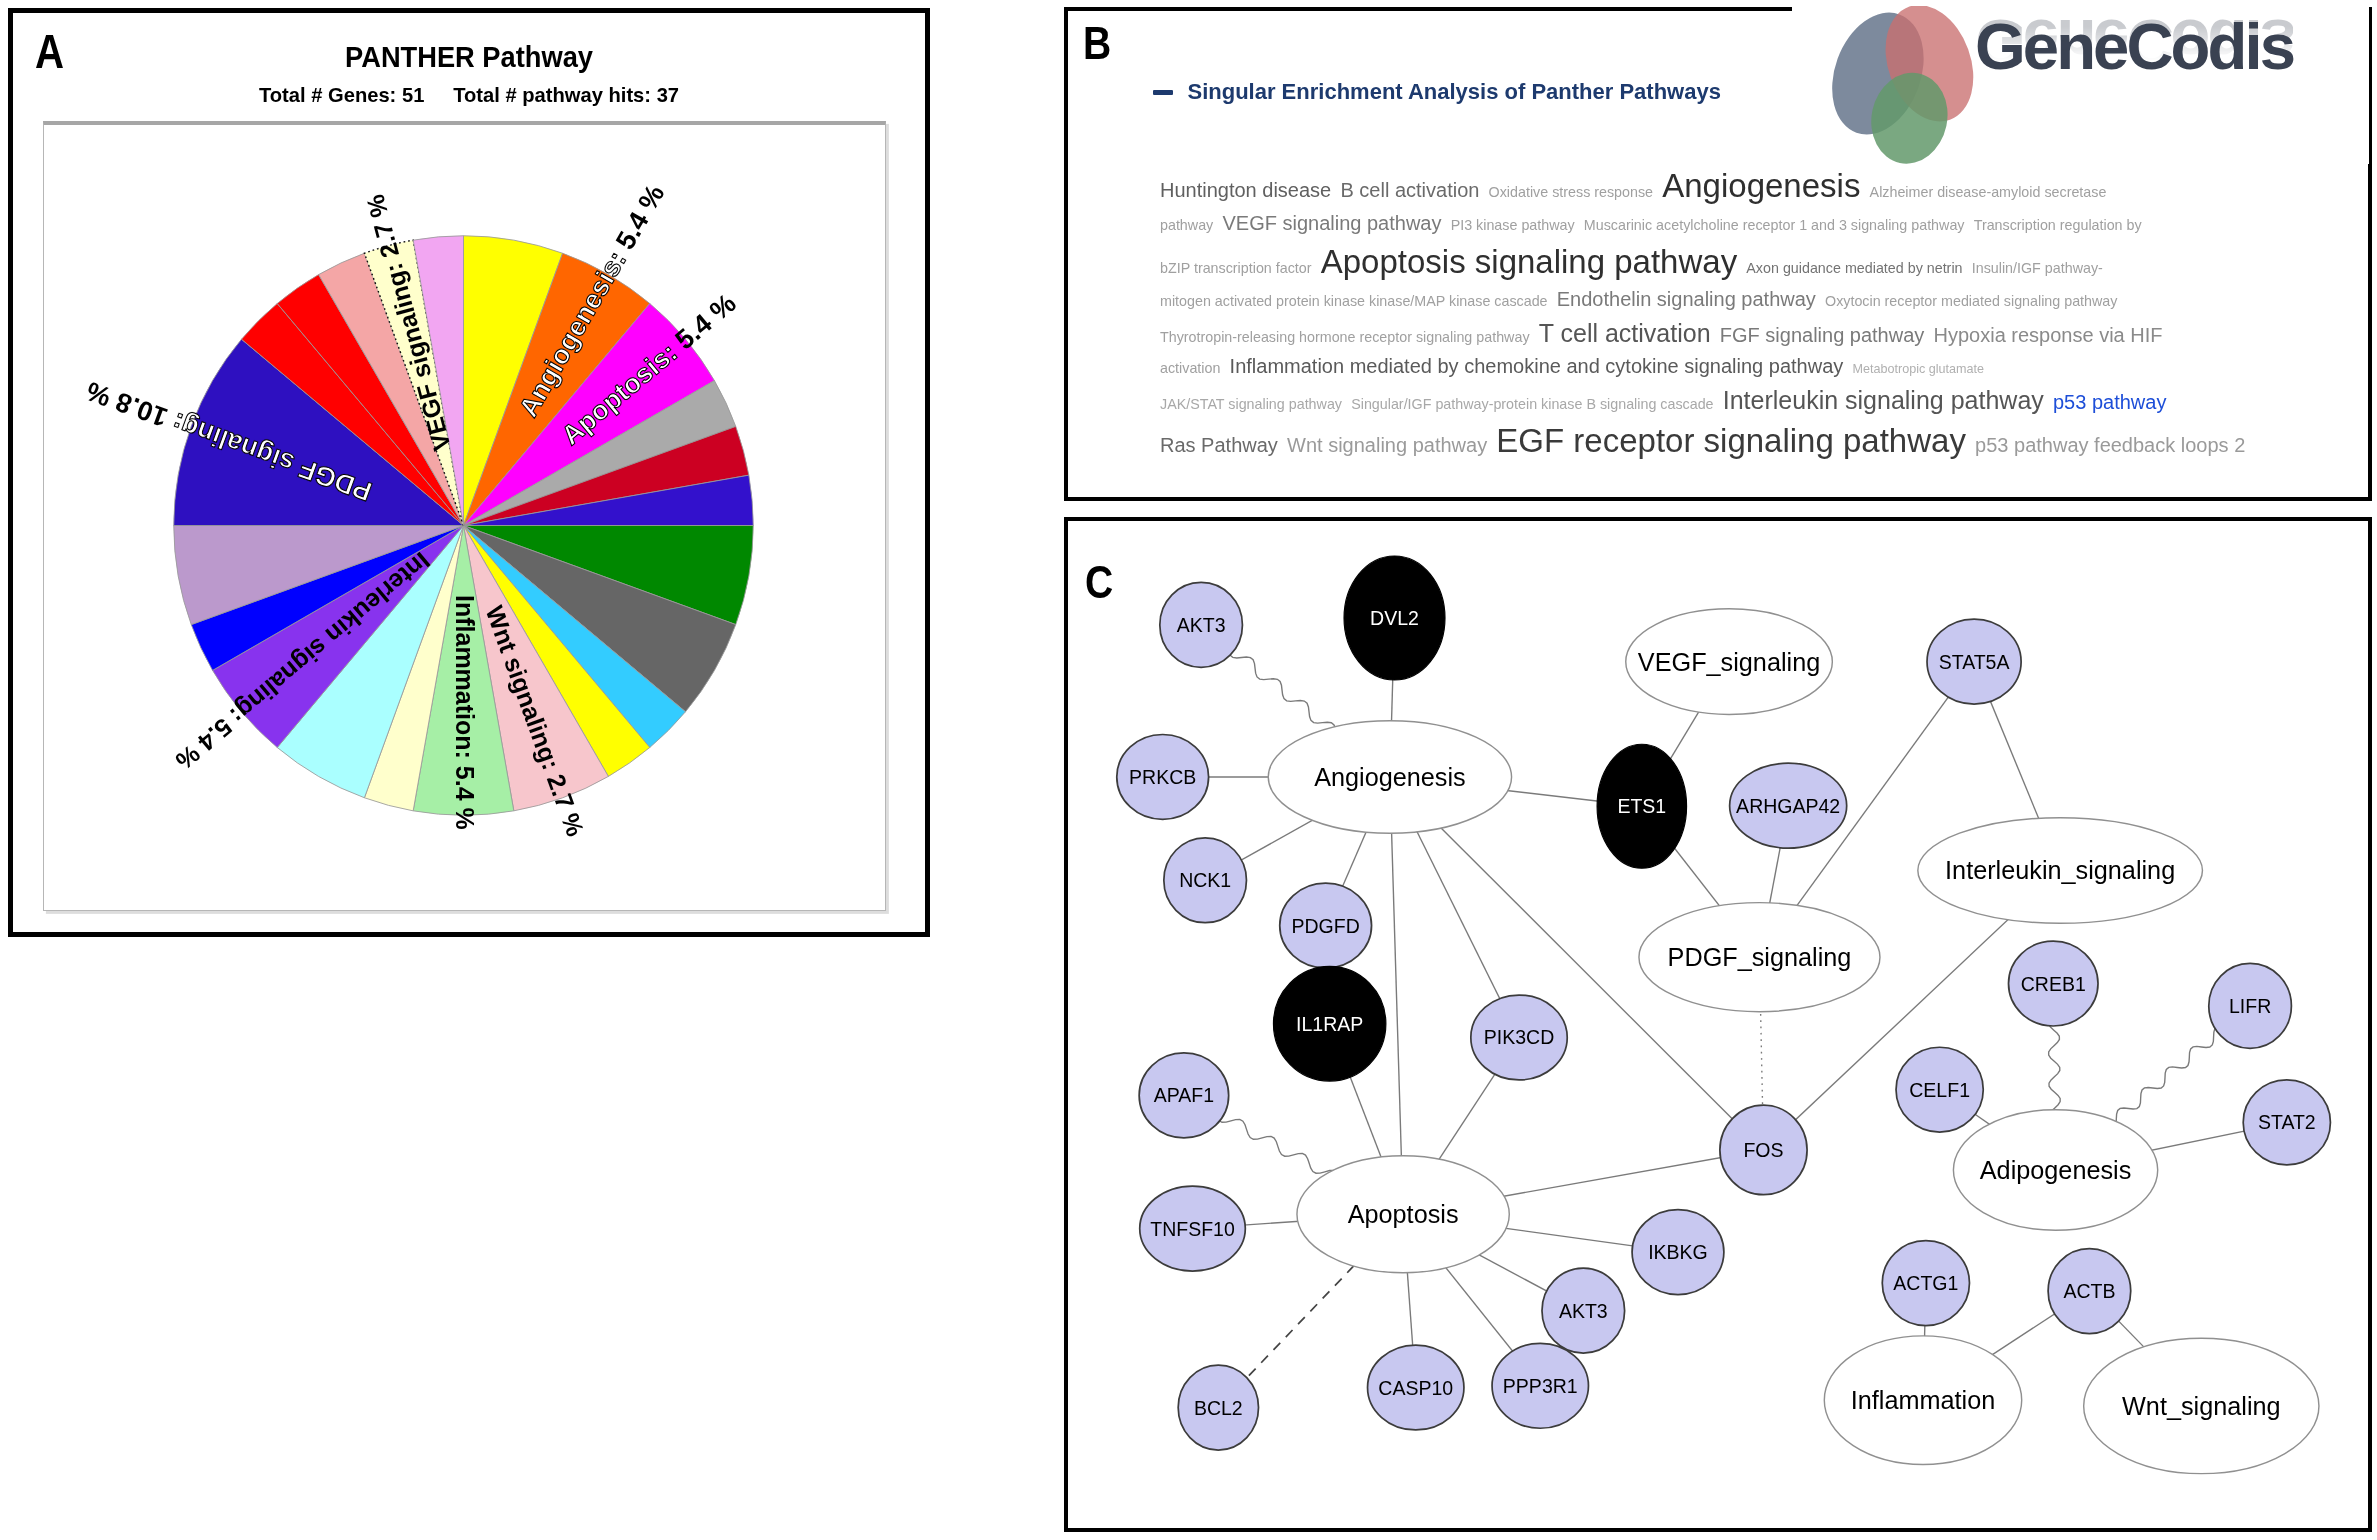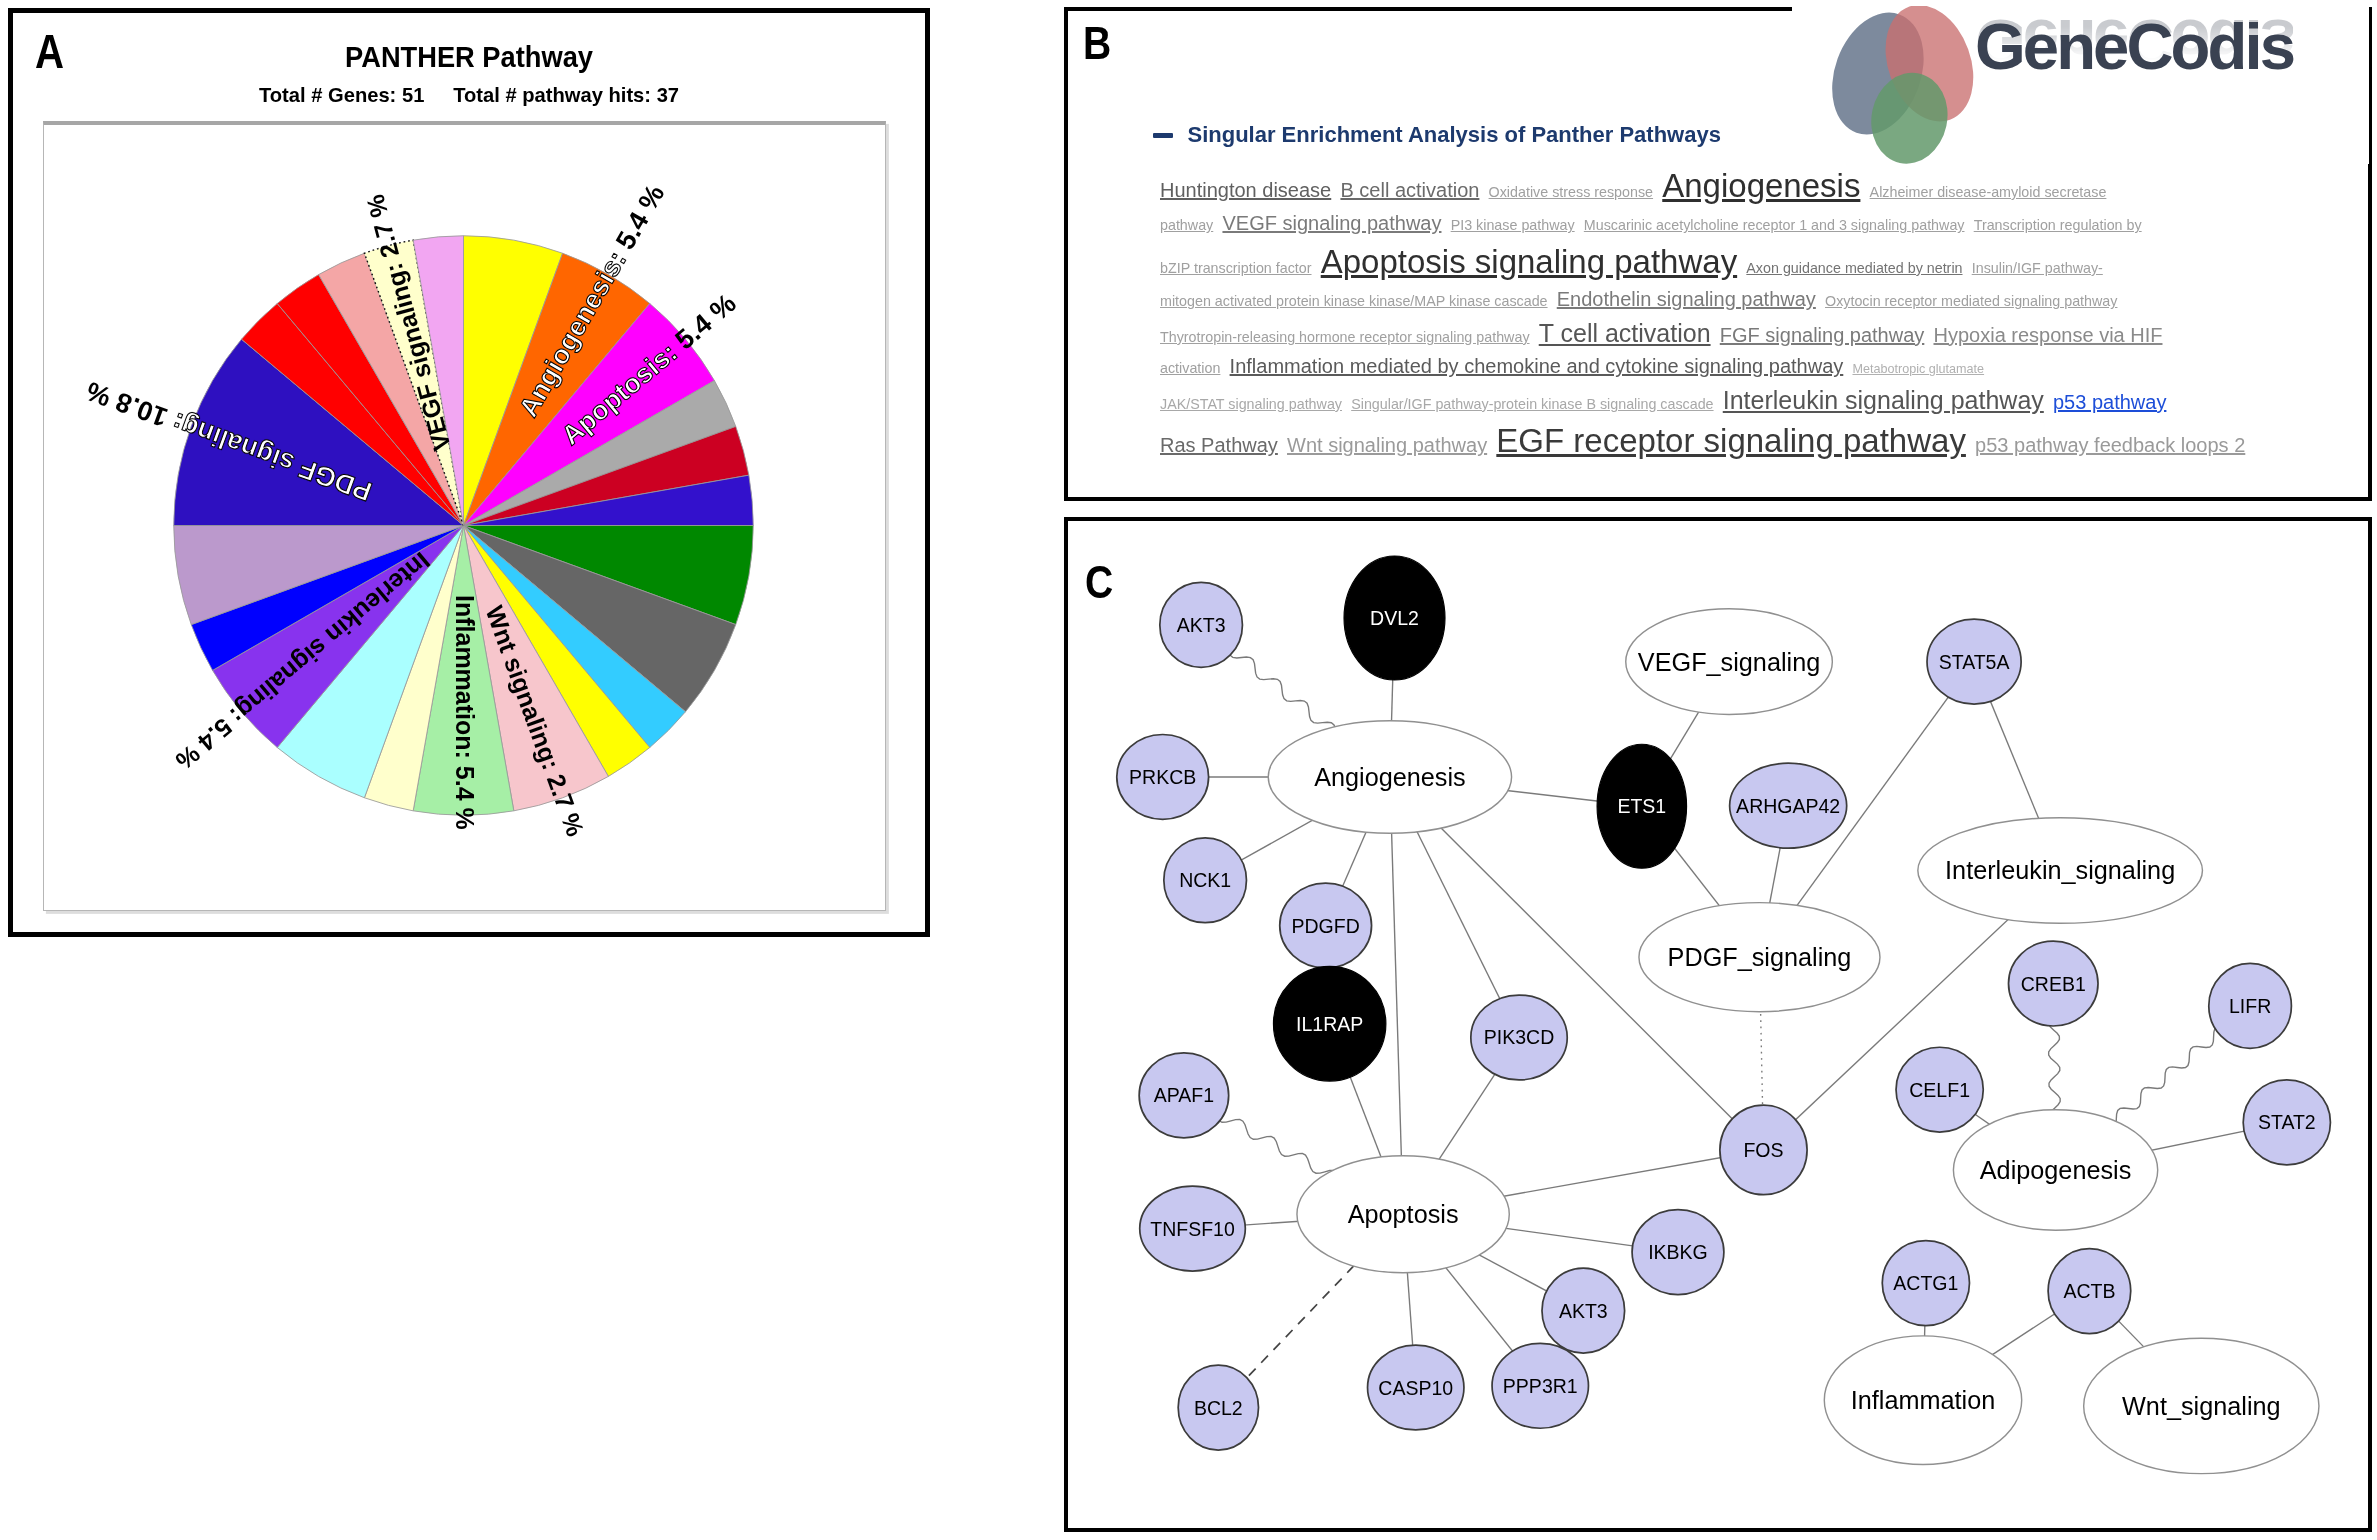--- a/index.html
+++ b/index.html
@@ -19,31 +19,31 @@
   #pie-wrap{position:absolute;left:155px;top:217px;width:591px;height:591px;}
   #pie-labels{position:absolute;left:0;top:0;right:0;bottom:0;pointer-events:none;}
   .pie-label{position:absolute;white-space:nowrap;transform-origin:0 0;font-weight:bold;line-height:0;}
   .pie-label .in{display:inline-block;transform:translateY(-50%);line-height:1.1;}
   .pie-label.white{font-size:27px;}
   .pie-label.black{font-size:25px;}
   .pie-label.white .ln{color:#fff;-webkit-text-stroke:1px #000;text-shadow:0 0 1.1px #000;}
   .pie-label.black .ln{color:#000;}
   .pie-label .lp{color:#000;-webkit-text-stroke:0;}
   
-  #b-header{position:absolute;left:85px;top:68px;display:flex;align-items:center;gap:15px;margin-top:43px;}
+  #b-header{position:absolute;left:85px;top:68px;display:flex;align-items:center;gap:15px;}
   #b-header .dash{width:19.5px;height:4.6px;background:#1d3a6e;border-radius:1.1px;margin-top:1.1px;}
   #b-header .txt{font-size:22px;font-weight:bold;color:#1d3a6e;}
   #logo{position:absolute;right:-1.1px;top:-4.6px;width:577px;height:158px;background:#fff;z-index:4;}
   #logo-ellipses{position:absolute;left:0;top:0;}
   #logo-text{position:absolute;left:183px;top:3.4px;font-size:64px;font-weight:bold;color:#3a4252;letter-spacing:-2.9px;transform:scaleX(1.02);transform-origin:left top;white-space:nowrap;}
   #logo-reflect{position:absolute;left:183px;top:73px;font-size:64px;font-weight:bold;color:#3a4252;letter-spacing:-2.9px;white-space:nowrap;transform:scaleX(1.02) scaleY(-1);transform-origin:left top;opacity:.30;
      -webkit-mask-image:linear-gradient(to top,rgba(0,0,0,.9) 30%,transparent 75%);mask-image:linear-gradient(to top,rgba(0,0,0,.9) 30%,transparent 75%);}
   #cloud{position:absolute;left:92px;top:156px;width:1171px;}
   .cloud-line{display:flex;align-items:baseline;gap:9.2px;margin-bottom:7.5px;white-space:nowrap;}
-  .cw{display:inline-block;text-decoration:underline;}
+  .cw{display:inline-block;}
   .cw.xs{font-size:12.6px;}
   .cw.s{font-size:14.3px;}
   .cw.m{font-size:20px;}
   .cw.mm{font-size:18.4px;}
   .cw.ml{font-size:25px;}
   .cw.xl{font-size:33px;}
   
   #net-svg{position:absolute;left:0;top:0;}
   svg text{font-family:"Liberation Sans","DejaVu Sans",sans-serif;}
 </style>

